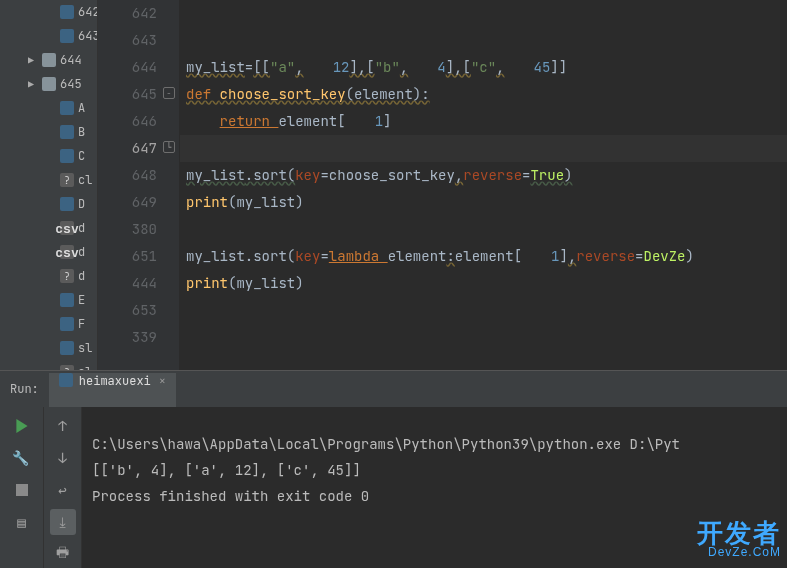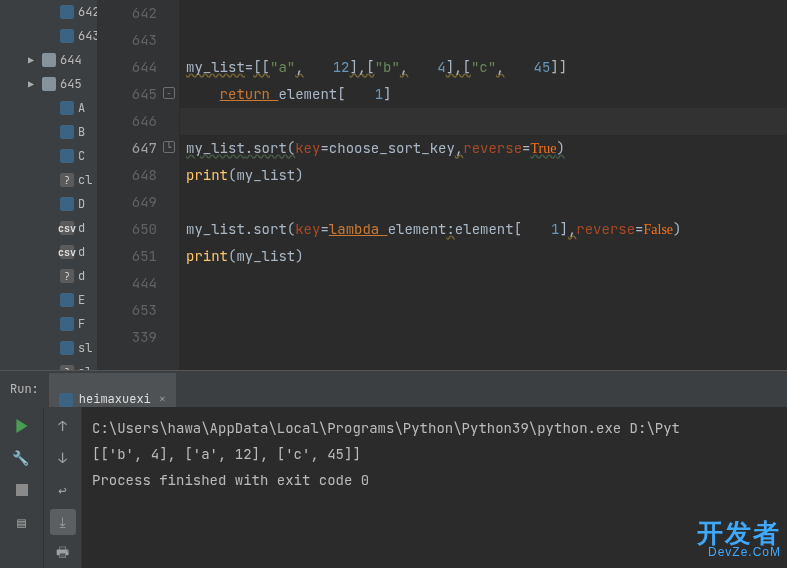--- a/index.html
+++ b/index.html
@@ -43,21 +43,21 @@
       margin-right: 4px;
       flex-shrink: 0;
       display: inline-flex;
       align-items: center;
       justify-content: center;
       font-size: 10px;
       border-radius: 2px;
     }
     .folder-icon { background: #87939a; }
     .py-icon { background: #3c6382; color:#f5c451; }
-    .csv-icon { background: #5b5b5b; color:#ddd; font-size:10px; font-weight:bold;}
+    .csv-icon { background: #5b5b5b; color:#ddd; font-size:13px; font-weight:bold;}
     .unknown-icon { background:#5b5b5b; color:#ccc; }
     
     .gutter {
       position: absolute;
       left: 98px; top: 0;
       width: 82px; height: 370px;
       background: #313335;
       border-right: 1px solid #2b2b2b;
     }
     .gutter-numbers {
@@ -99,21 +99,21 @@
       white-space: pre;
     }
     .line.current {
       background: #323232;
     }
     .tk-kw { color: #cc7832; text-decoration: underline; }
     .tk-fn { color: #ffc66d; }
     .tk-str { color: #6a8759; }
     .tk-num { color: #6897bb; margin-left: 29px; }
     .tk-kwarg { color: #aa4926; font-style: normal; }
-    .tk-const { color: #f97316; font-family: Liberation Serif, serif; }
+    .tk-const { color: #bef264; }
     .warn { text-decoration: underline wavy rgba(170,140,60,0.6); text-decoration-skip-ink: none; }
     .warn-g { text-decoration: underline wavy rgba(100,140,100,0.5); }
     
     .run-panel {
       position: absolute;
       left: 0; right: 0;
       top: 370px; bottom: 0;
       background: #2b2b2b;
       border-top: 1px solid #555;
       display: flex;
@@ -125,21 +125,21 @@
       display: flex;
       align-items: center;
       font-size: 12px;
     }
     .run-label {
       padding: 0 10px;
       color: #bbbbbb;
     }
     .run-tab {
       display: flex;
-      align-items: flex-end;
+      align-items: flex-start;
       padding: 0 10px;
       height: 36px;
       background: #4e5254;
       border-top: 2px solid #3c3f41;
       color: #ddd;
     }
     .run-tab .py-icon { margin-right: 6px; }
     .run-tab .close { margin-left: 8px; color: #999; font-size: 12px;}
     .run-body { display: flex; flex: 1; }
     .run-side {
@@ -164,21 +164,21 @@
       display: flex;
       align-items: center;
       justify-content: center;
       color: #a0a0a0;
       font-size: 14px;
     }
     .side-btn.play svg { fill: #499c54; }
     .side-btn.active { background: #5b5f61; border-radius: 3px; }
     .console {
       flex: 1;
-      padding: 8px 10px;
+      padding: 24px 10px;
       font-size: 14px;
       color: #bbbbbb;
       line-height: 26px;
       white-space: pre;
       overflow: hidden;
     }
     
     .watermark {
       position: absolute;
       right: 6px; bottom: 10px;
@@ -267,38 +267,39 @@
 <div class="gutter">
   <div class="gutter-numbers">
     <div class="lnum">642</div>
     <div class="lnum">643</div>
     <div class="lnum">644</div>
     <div class="lnum"><span>645</span><span class="fold-mark">−</span></div>
     <div class="lnum">646</div>
     <div class="lnum current"><span>647</span><span class="fold-mark">└</span></div>
     <div class="lnum">648</div>
     <div class="lnum">649</div>
-    <div class="lnum">650</div>
+    <div class="lnum">380</div>
     <div class="lnum">651</div>
     <div class="lnum">444</div>
     <div class="lnum">653</div>
     <div class="lnum">339</div>
   </div>
 </div>
 
 <div class="editor">
   <div class="line"></div>
   <div class="line"></div>
   <div class="line"><span class="warn">my_list</span><span>=</span><span class="warn">[[</span><span class="tk-str">"a"</span><span class="warn">,</span><span class="tk-num">12</span><span class="warn">],[</span><span class="tk-str">"b"</span><span class="warn">,</span><span class="tk-num">4</span><span class="warn">],[</span><span class="tk-str">"c"</span><span class="warn">,</span><span class="tk-num">45</span><span>]]</span></div>
+  <div class="line"><span class="tk-kw warn">def </span><span class="tk-fn warn">choose_sort_key</span><span class="warn">(element):</span></div>
   <div class="line">    <span class="tk-kw">return </span><span>element[</span><span class="tk-num">1</span><span>]</span></div>
   <div class="line current"></div>
   <div class="line"><span class="warn-g">my_list</span><span class="warn-g">.sort(</span><span class="tk-kwarg">key</span><span>=</span><span>choose_sort_key</span><span class="warn">,</span><span class="tk-kwarg">reverse</span><span>=</span><span class="tk-const warn-g">True</span><span class="warn-g">)</span></div>
   <div class="line"><span class="tk-fn">print</span><span>(</span><span>my_list</span><span>)</span></div>
   <div class="line"></div>
-  <div class="line"><span>my_list</span><span>.sort(</span><span class="tk-kwarg">key</span><span>=</span><span class="tk-kw">lambda </span><span>element</span><span class="warn">:</span><span>element[</span><span class="tk-num">1</span><span>]</span><span class="warn">,</span><span class="tk-kwarg">reverse</span><span>=</span><span class="tk-const">False</span><span>)</span></div>
+  <div class="line"><span>my_list</span><span>.sort(</span><span class="tk-kwarg">key</span><span>=</span><span class="tk-kw">lambda </span><span>element</span><span class="warn">:</span><span>element[</span><span class="tk-num">1</span><span>]</span><span class="warn">,</span><span class="tk-kwarg">reverse</span><span>=</span><span class="tk-const">DevZe</span><span>)</span></div>
   <div class="line"><span class="tk-fn">print</span><span>(</span><span>my_list</span><span>)</span></div>
   <div class="line"></div>
   <div class="line"></div>
 </div>
 
 <div class="run-panel">
   <div class="run-header">
     <span class="run-label">Run:</span>
     <div class="run-tab">
       <span class="tree-icon py-icon"></span>

